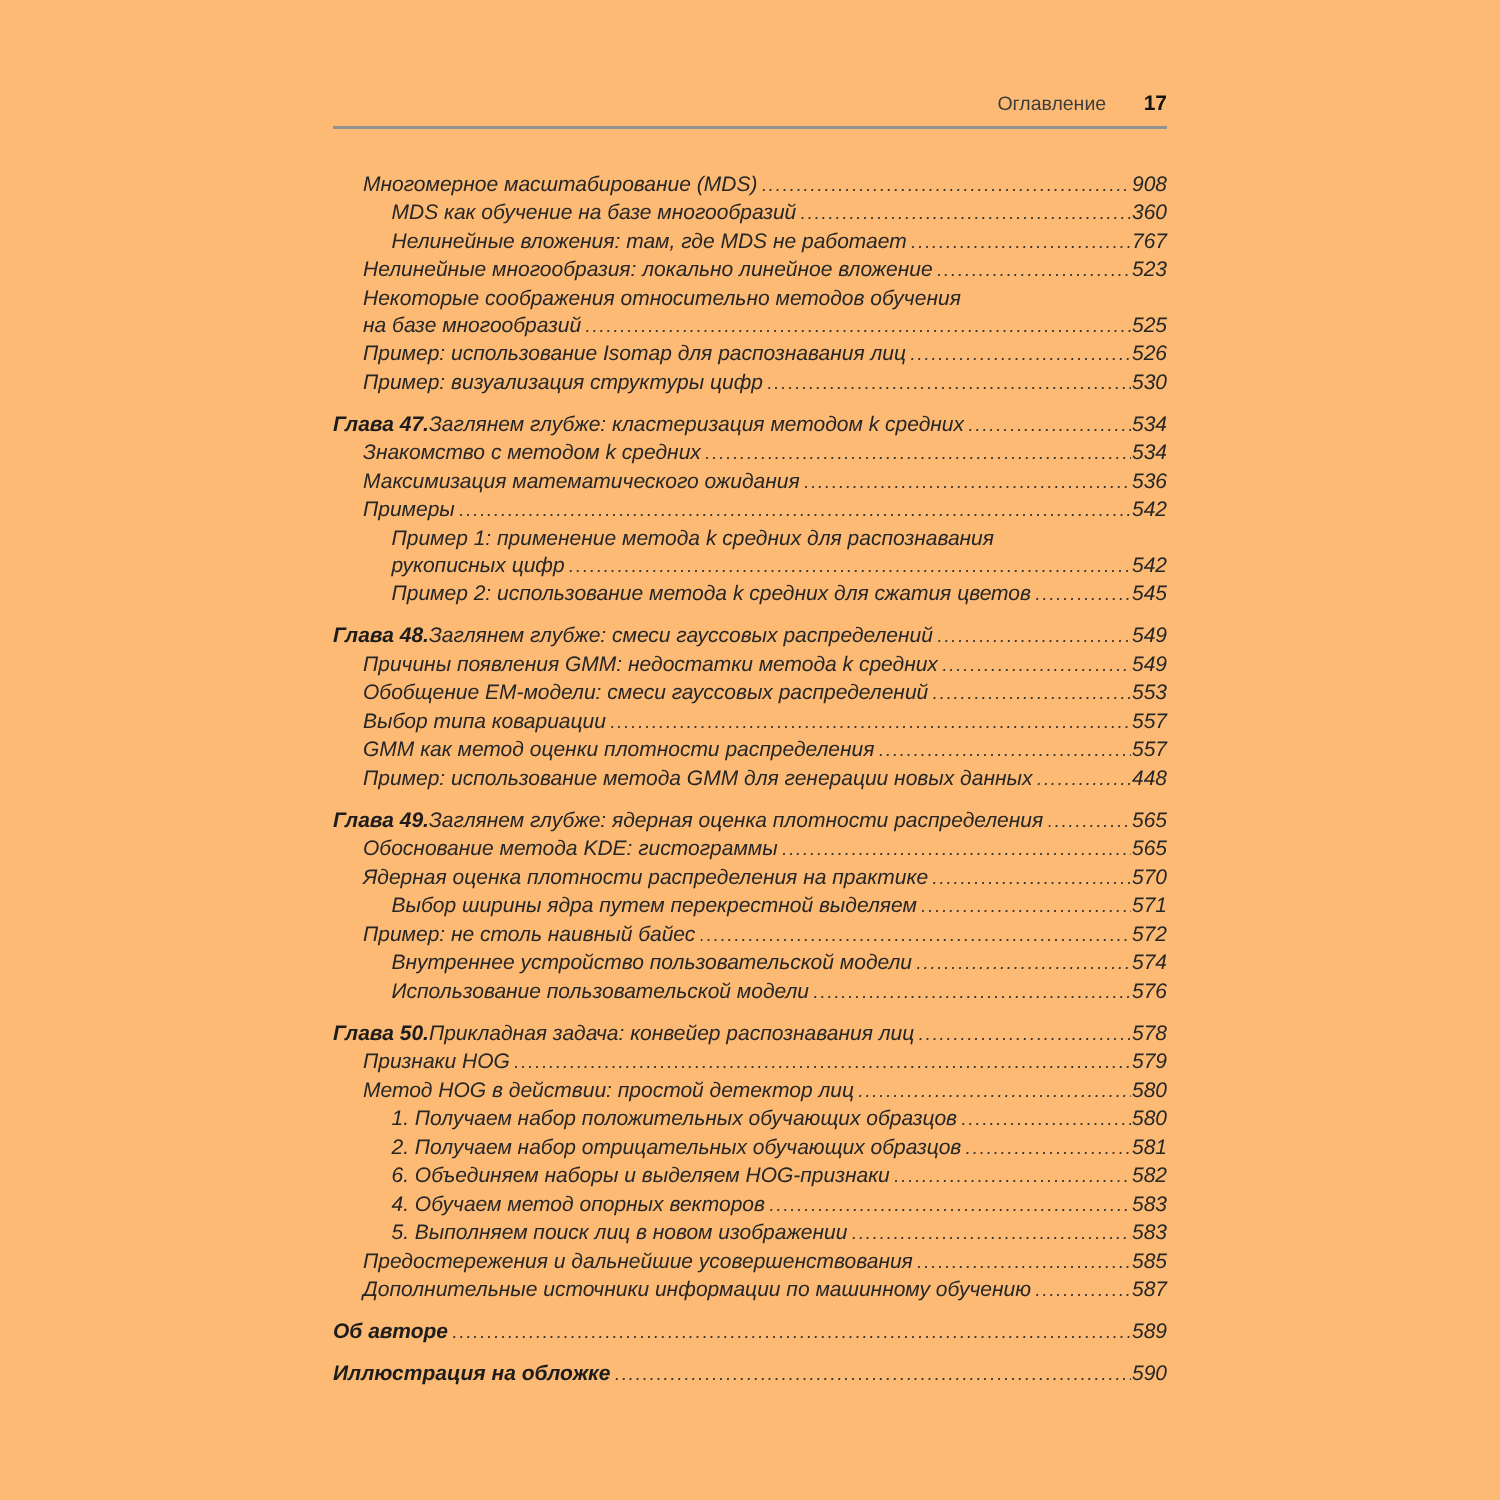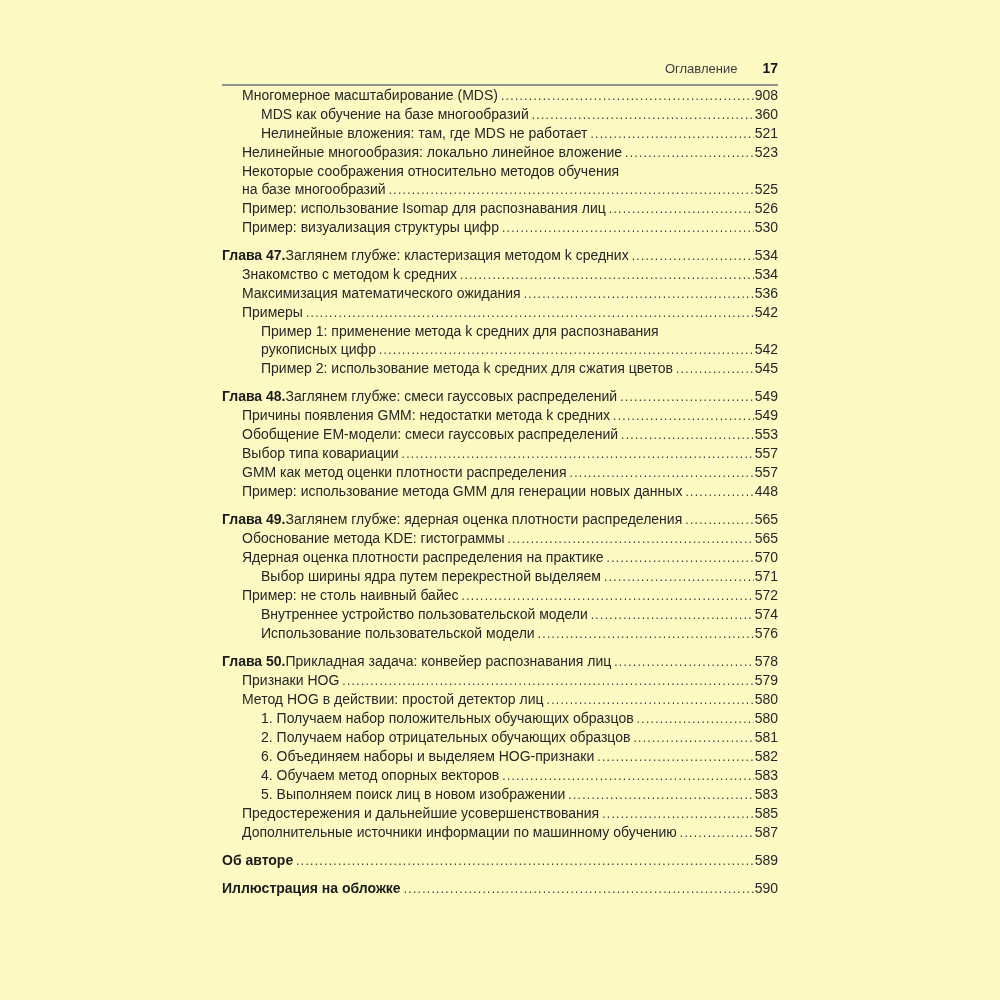--- a/index.html
+++ b/index.html
@@ -4,21 +4,21 @@
 <style>
   html, body {
     margin: 0;
     padding: 0;
     background: #ffffff;
   }
   .page {
     position: relative;
     width: 1000px;
     height: 1000px;
-    background: #fef9c3;
+    background: #fdba74;
     font-family: "Liberation Sans", sans-serif;
     color: #262626;
     overflow: hidden;
   }
   .content {
     position: absolute;
     left: 222px;
     top: 60px;
     width: 556px;
   }
@@ -33,20 +33,22 @@
   .rh-title {
     font-size: 13px;
     color: #3d3d3d;
   }
   .rh-page {
     font-size: 14px;
     font-weight: bold;
     color: #141414;
   }
   .toc {
+    margin-top: 27px;
+    font-style: italic;
   }
   .toc-row {
     display: flex;
     align-items: baseline;
     line-height: 18px;
     font-size: 14px;
     white-space: nowrap;
   }
   .toc-row.level-1 { padding-left: 20px; }
   .toc-row.level-2 { padding-left: 39px; }
@@ -90,21 +92,21 @@
           <span class="pageno">908</span>
         </div>
         <div class="toc-row level-2">
           <span class="title">MDS как обучение на базе многообразий</span>
           <span class="dots">................................................................................................................................................................................................................................................</span>
           <span class="pageno">360</span>
         </div>
         <div class="toc-row level-2">
           <span class="title">Нелинейные вложения: там, где MDS не работает</span>
           <span class="dots">................................................................................................................................................................................................................................................</span>
-          <span class="pageno">521</span>
+          <span class="pageno">767</span>
         </div>
         <div class="toc-row level-1">
           <span class="title">Нелинейные многообразия: локально линейное вложение</span>
           <span class="dots">................................................................................................................................................................................................................................................</span>
           <span class="pageno">523</span>
         </div>
         <div class="toc-row level-1">
           <span class="title">Некоторые соображения относительно методов обучения</span>
         </div>
         <div class="toc-row level-1">

